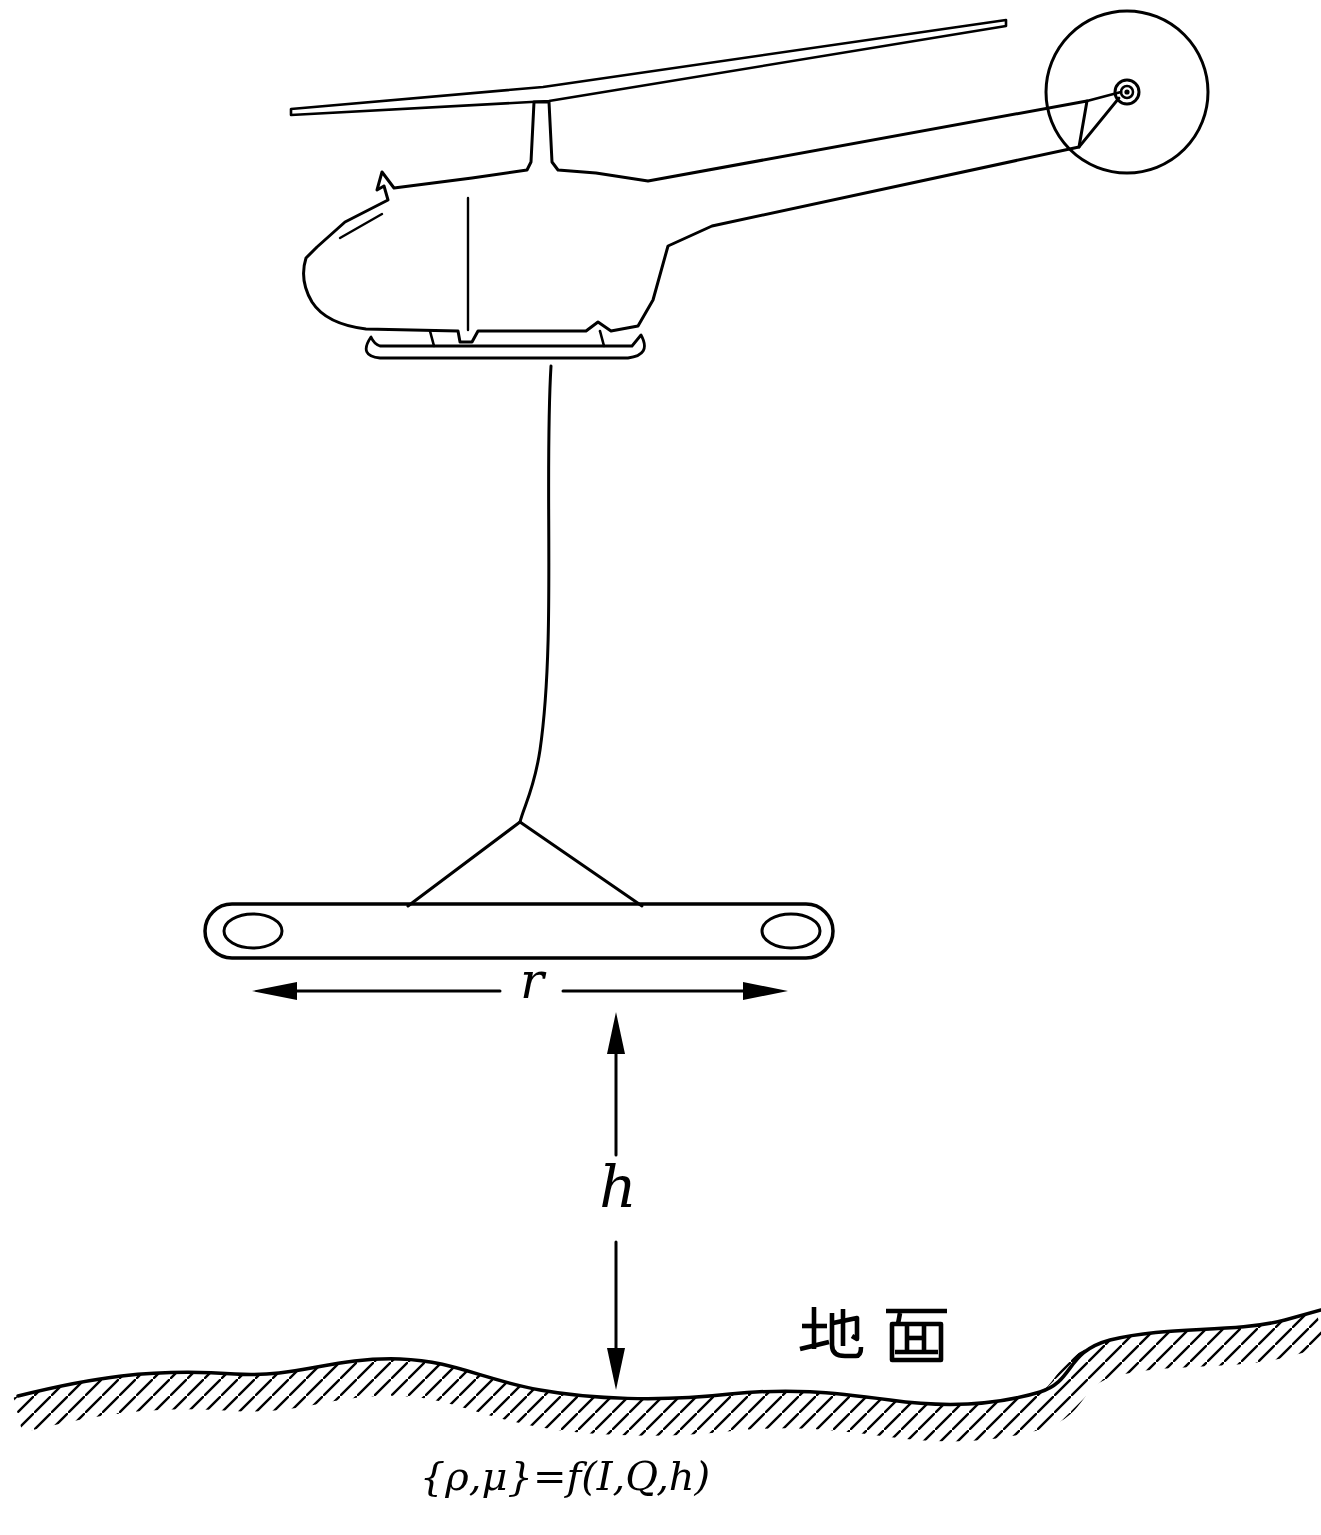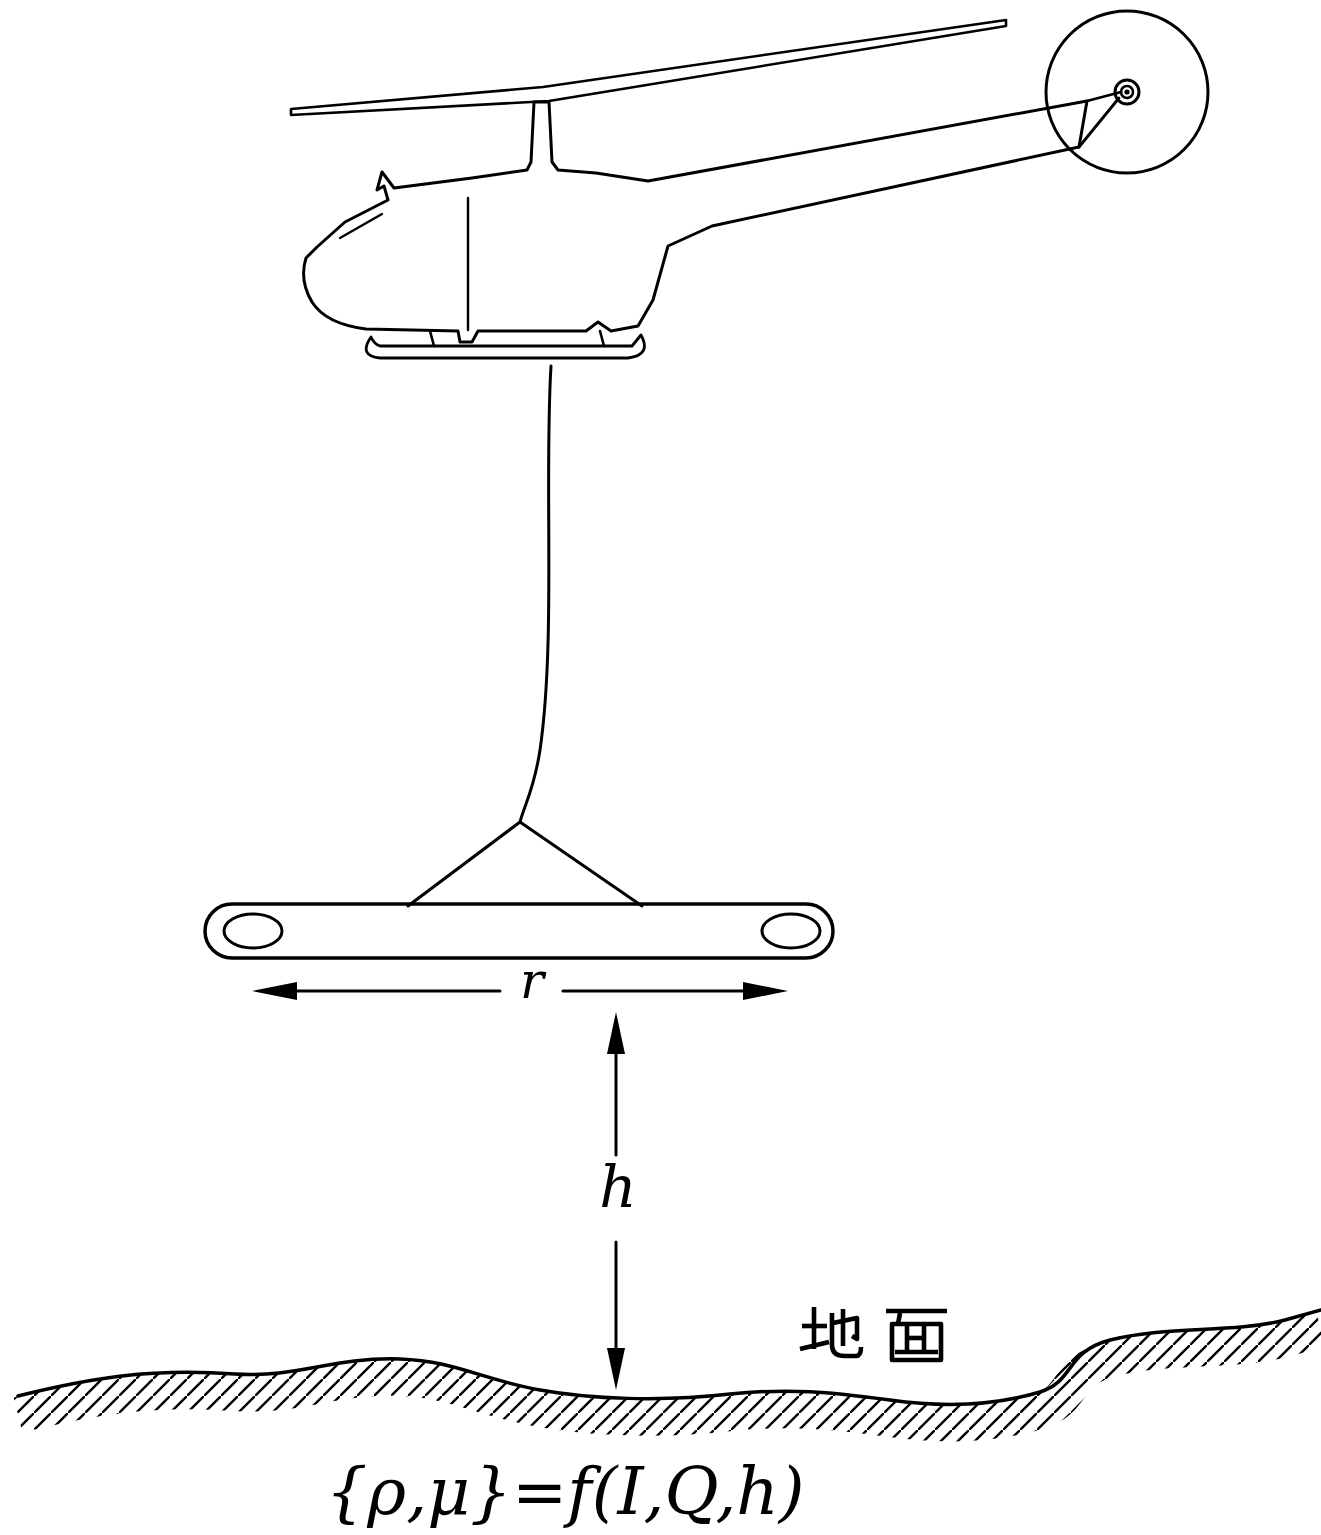--- a/index.html
+++ b/index.html
@@ -19,21 +19,21 @@
     white-space: nowrap;
     user-select: none;
   }
   .lbl-r { left: 492px; top: 956px; width: 80px; font-style: italic; font-size: 50px; line-height: 1; }
   .lbl-h { left: 578px; top: 1158px; width: 80px; font-style: italic; font-size: 58px; line-height: 1; }
   .lbl-ground {
     left: 795px; top: 1342px; width: 165px; height: 72px;
     font-size: 60px; line-height: 70px;
     color: transparent; 
   }
-  .lbl-formula { left: 320px; top: 1452px; width: 490px; font-style: italic; font-size: 66px; line-height: 1.2; }
+  .lbl-formula { left: 320px; top: 1452px; width: 490px; font-style: italic; font-size: 40px; line-height: 1.2; }
 </style>
 </head>
 <body>
 
 <div class="figure">
 
   <svg width="1321" height="1535" viewBox="0 0 1321 1535" fill="none" stroke="#000000" stroke-width="3" stroke-linejoin="round" stroke-linecap="round">
 
     <defs>
       <pattern id="hatch" patternUnits="userSpaceOnUse" width="17" height="17">

